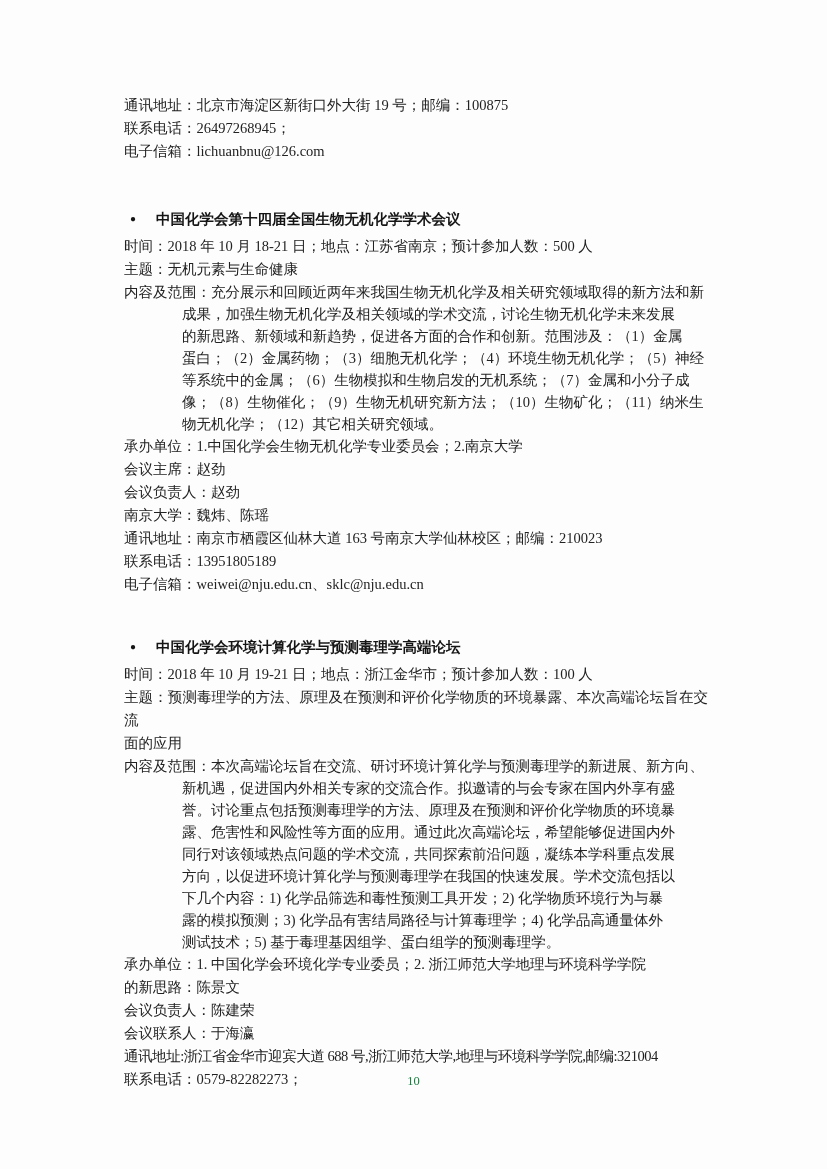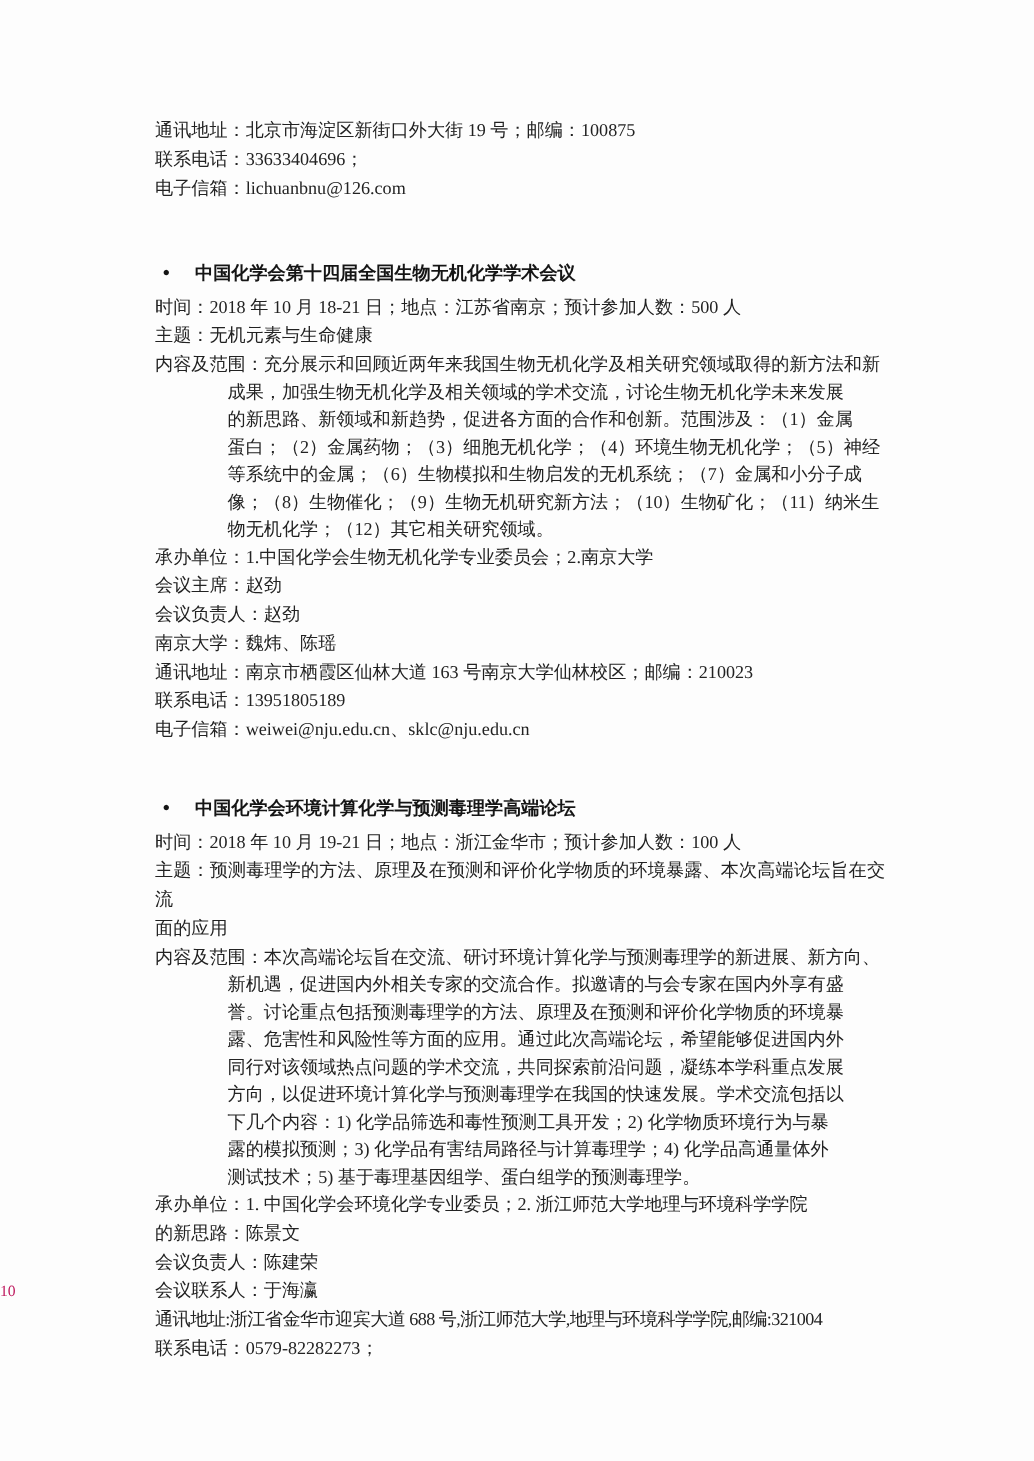--- a/index.html
+++ b/index.html
@@ -57,37 +57,37 @@
     white-space: pre-wrap;
     line-height: 22px;
   }
   .scope .scope-label { }
   .tight {
     letter-spacing: -0.45px;
     font-family: Liberation Serif, serif;
   }
   .page-number {
     position: absolute;
-    top: 1026px;
+    top: 1074px;
     left: 0;
     width: 100%;
-    text-align: left;
+    text-align: center;
     font-size: 12.5px;
-    color: #be185d;
+    color: #15803d;
   }
 </style>
 </head>
 <body>
 
 <div class="page">
   <div class="content">
 
     <div class="contact-block">
       <div class="line">通讯地址：北京市海淀区新街口外大街 19 号；邮编：100875</div>
-      <div class="line">联系电话：33633404696；</div>
+      <div class="line">联系电话：26497268945；</div>
       <div class="line">电子信箱：lichuanbnu@126.com</div>
     </div>
 
     <div class="section-1">
       <div class="sec-title">
         <span class="bullet">●</span>
         <span>中国化学会第十四届全国生物无机化学学术会议</span>
       </div>
       <div class="line">时间：2018 年 10 月 18-21 日；地点：江苏省南京；预计参加人数：500 人</div>
       <div class="line pre">主题：无机元素与生命健康</div>

